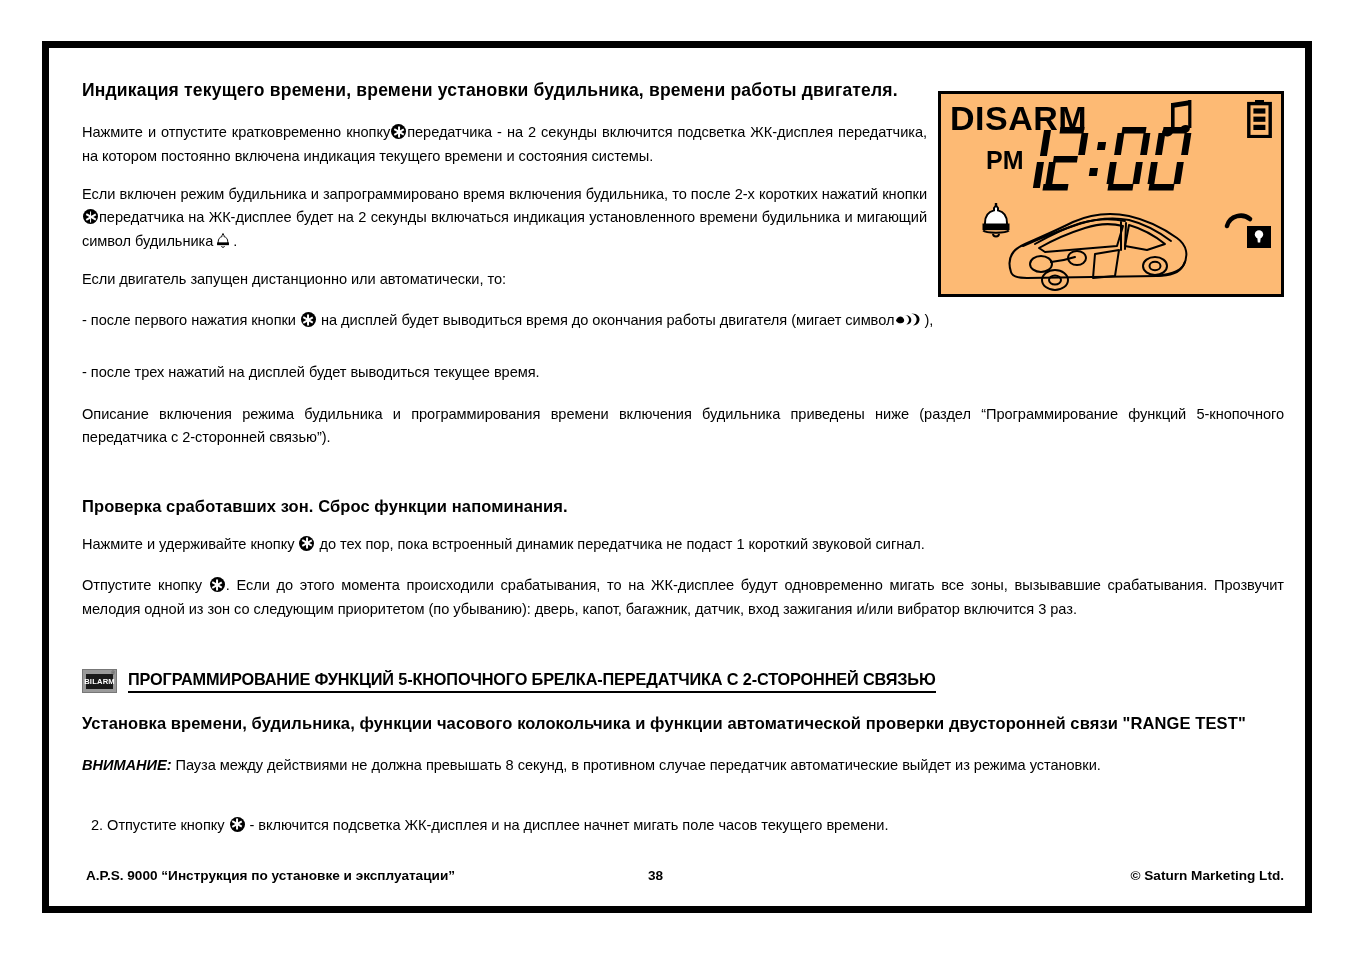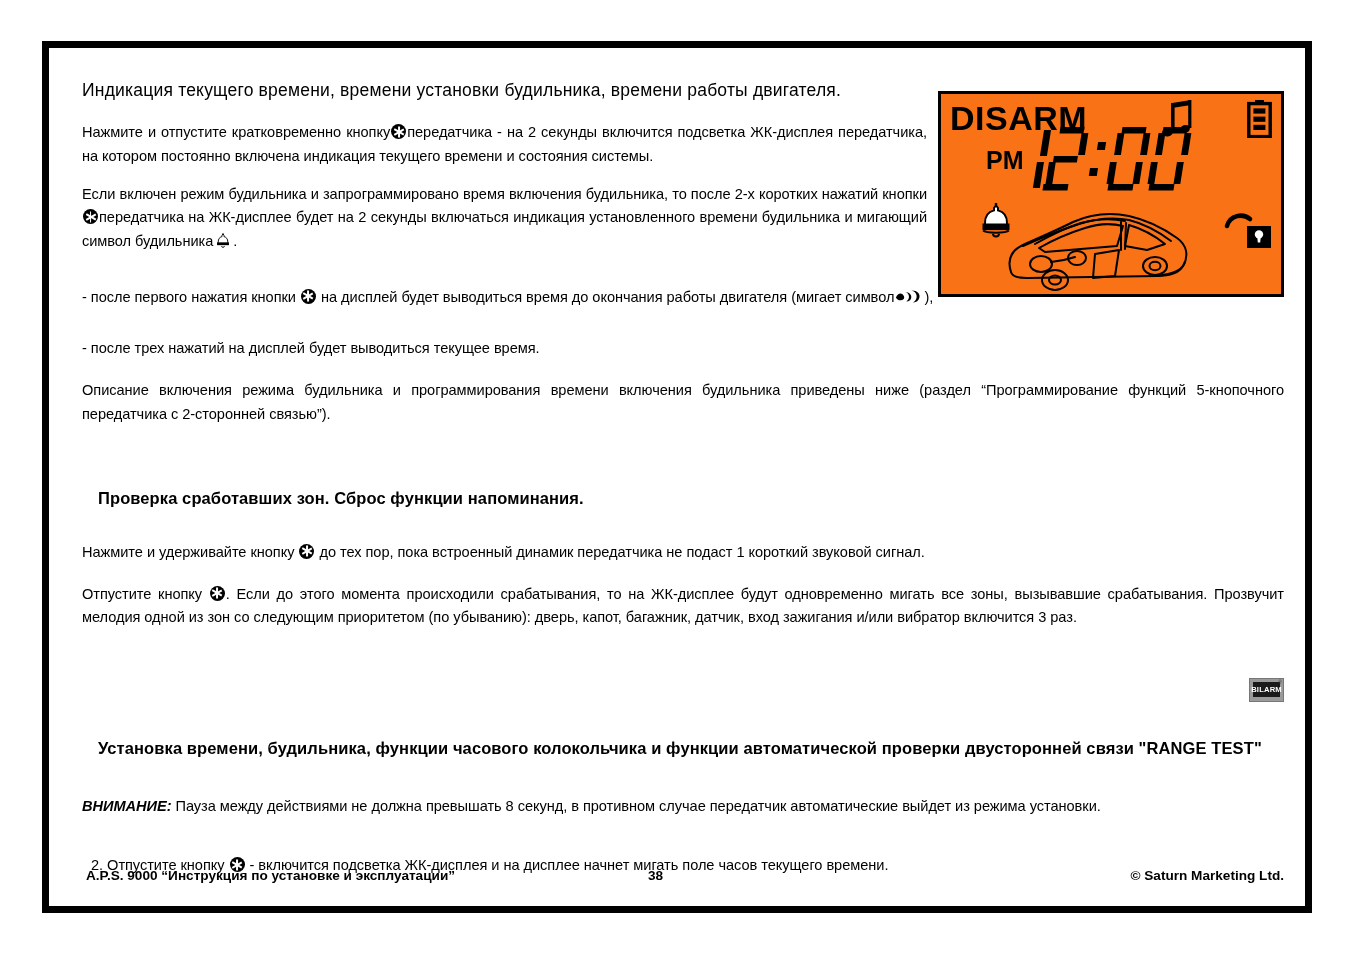--- a/index.html
+++ b/index.html
@@ -28,33 +28,33 @@
     position: absolute;
     left: 33px;
     top: 30px;
     width: 1202px;
     height: 810px;
   }
 
   
   h1.sec-title {
     font-size: 17.5px;
-    font-weight: normal;
+    font-weight: bold;
     line-height: 1.45;
     margin: 0;
     width: 838px;
     letter-spacing: 0.2px;
     text-align: justify;
     text-justify: inter-word;
   }
   h2.sub-title {
     font-size: 16.5px;
     font-weight: bold;
     line-height: 1.5;
-    margin: 16px;
+    margin: 0;
     letter-spacing: 0.1px;
   }
   p.body {
     font-size: 14.6px;
     line-height: 1.62;
     margin: 0;
     text-align: justify;
     text-justify: inter-word;
     letter-spacing: -0.05px;
   }
@@ -98,21 +98,21 @@
 
   
   .lcd {
     position: absolute;
     left: 889px;
     top: 43px;
     width: 346px;
     height: 206px;
     border: 3px solid #000;
     box-sizing: border-box;
-    background: #f97316;
+    background: #fdba74;
   }
   .lcd-inner { position: absolute; inset: 0; }
   .lcd-disarm {
     position: absolute;
     left: 9px; top: 5px;
     font-size: 34px;
     font-weight: bold;
     letter-spacing: 0.5px;
     font-family: "Liberation Sans", sans-serif;
   }
@@ -152,21 +152,20 @@
     position: absolute;
     right: 8px; bottom: 42px;
     width: 50px; height: 42px;
   }
 
   
   .brand-row {
     display: flex;
     align-items: center;
     gap: 11px;
-    justify-content: flex-end;
   }
   .brand-badge {
     width: 33px;
     height: 22px;
     background: #9a9a9a;
     border: 1px solid #777;
     display: flex;
     align-items: center;
     justify-content: center;
     position: relative;
@@ -233,20 +232,21 @@
 
     <p class="body narrow"><span>Если включен режим будильника и запрограммировано время включения будильника, то после 2-х коротких нажатий кнопки</span><span class="ic ic-btn"><i></i></span><span>передатчика на ЖК-дисплее будет на 2 секунды включаться индикация установленного времени будильника и мигающий символ будильника</span><span class="ic ic-bell"><svg viewBox="0 0 20 20" width="18" height="17">
             <path d="M10 1.2 L11.2 3.0 L11.2 4.2 C14.2 5.0 15.6 7.2 15.6 10.4 L15.6 12.6 L4.4 12.6 L4.4 10.4 C4.4 7.2 5.8 5.0 8.8 4.2 L8.8 3.0 Z" fill="#ffffff" stroke="#000" stroke-width="1.1"></path>
             <rect x="3.0" y="11.0" width="14" height="3.3" fill="#000"></rect>
             <path d="M8.2 15.6 C8.2 17.2 11.8 17.2 11.8 15.6" fill="none" stroke="#000" stroke-width="1.1"></path>
             <rect x="9.3" y="0.3" width="1.4" height="2.2" fill="#000"></rect>
           </svg></span><span>.</span></p>
 
     <div class="spacer-14"></div>
 
+    <p class="body narrow">Если двигатель запущен дистанционно или автоматически, то:</p>
 
     <div class="spacer-18"></div>
 
     <p class="body full"><span>- после первого нажатия кнопки</span> <span class="ic ic-btn"><i></i></span> <span>на дисплей будет выводиться время до окончания работы двигателя (мигает символ</span><span class="ic ic-engine"><svg viewBox="0 0 30 16" width="28" height="15">
             <path d="M1 9 C3 4.5 7 3 9.5 7.5 C10.5 9.4 9.5 11.6 6.5 12 C4 12.3 2 11.2 1 9 Z" fill="#000"></path>
             <path d="M11 3.2 C15.5 4.2 16.6 10.5 12.2 13.4 C14.5 13.6 16 12.8 17 10.8 C18.6 7.4 16.4 3.6 11 3.2 Z" fill="#000"></path>
             <path d="M17.6 1.6 C23.8 2.6 25.6 10.6 19.4 14.4 C22.6 14.6 25.2 12.6 26.1 9.4 C27.3 5.2 23.8 1.4 17.6 1.6 Z" fill="#000"></path>
           </svg></span><span>),</span></p>
 
     <div class="spacer-14"></div>
@@ -274,20 +274,21 @@
     <p class="body full"><span>Отпустите кнопку</span> <span class="ic ic-btn"><i></i></span><span>. Если до этого момента происходили срабатывания, то на ЖК-дисплее будут одновременно мигать все зоны, вызывавшие срабатывания. Прозвучит мелодия одной из зон со следующим приоритетом (по убыванию): дверь, капот, багажник, датчик, вход зажигания и/или вибратор включится 3 раз.</span></p>
 
     <div class="spacer-26"></div>
     <div class="spacer-22"></div>
 
     <div class="brand-row">
       <div class="brand-badge">
         <div class="inner">BILARM</div>
         <span class="reg">®</span>
       </div>
+      <div class="brand-heading">ПРОГРАММИРОВАНИЕ ФУНКЦИЙ 5-КНОПОЧНОГО БРЕЛКА-ПЕРЕДАТЧИКА С 2-СТОРОННЕЙ СВЯЗЬЮ</div>
     </div>
 
     <div class="spacer-18"></div>
 
     <h2 class="sub-title" style="width:1202px;">Установка времени, будильника, функции часового колокольчика и функции автоматической проверки двусторонней связи "RANGE TEST"</h2>
 
     <div class="spacer-18"></div>
 
     <p class="body full"><span class="attention">ВНИМАНИЕ:</span><span> Пауза между действиями не должна превышать 8 секунд, в противном случае передатчик автоматические выйдет из режима установки.</span></p>
 

